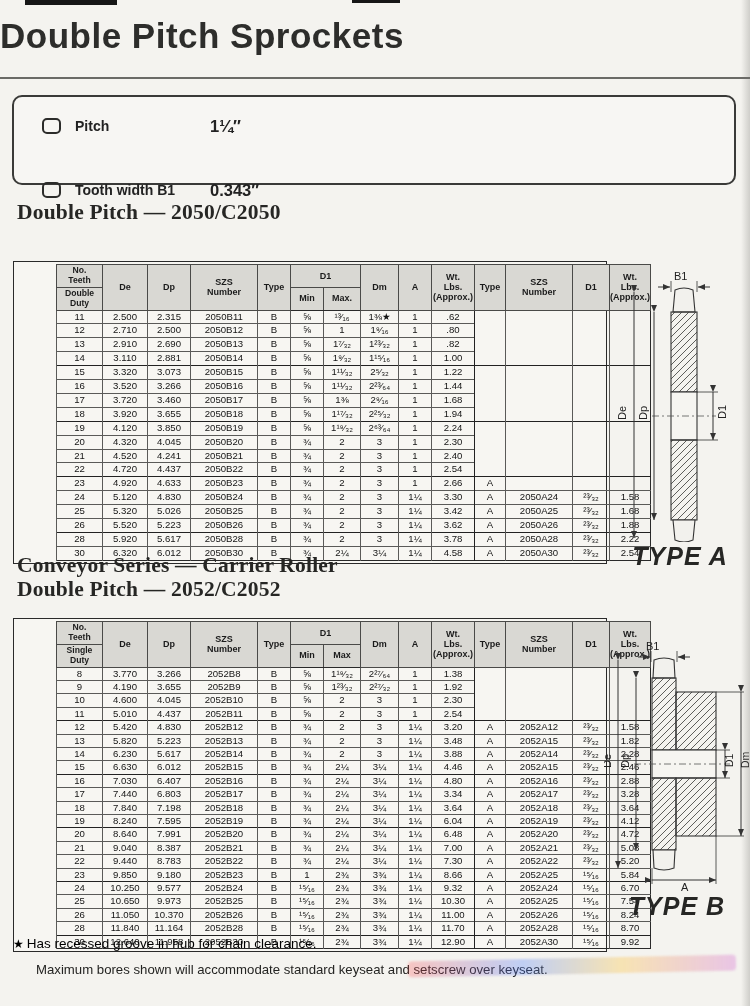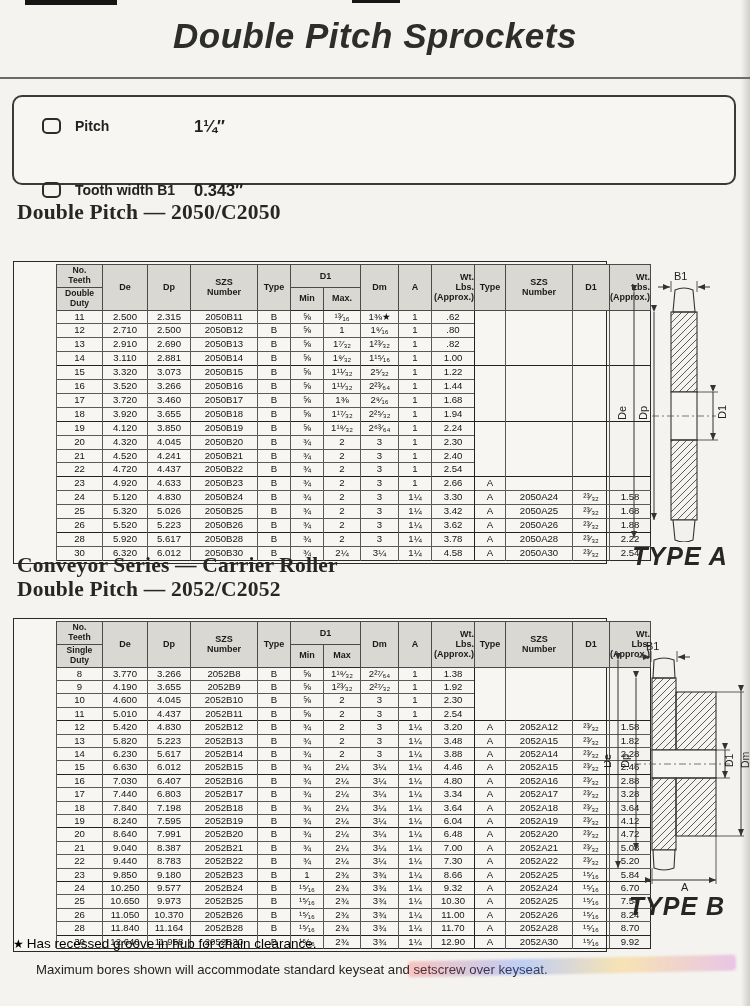--- a/index.html
+++ b/index.html
@@ -8,37 +8,37 @@
     background:#f4f3ef;color:#1c1c1c;
     font-family:"Liberation Sans",sans-serif;
   }
   body::after{
     content:"";position:absolute;right:0;top:0;width:9px;height:100%;
     background:linear-gradient(to left, rgba(110,110,105,.28), rgba(110,110,105,0));
     pointer-events:none;
   }
   .scan-mark{position:absolute;background:#161616;}
   .page-title{
-    position:absolute;top:16px;left:0;width:100%;text-align:center;
-    font-size:35px;font-weight:bold;letter-spacing:.5px;color:#2d2d2b;font-style:italic;
+    position:absolute;top:16px;left:0;width:100%;
+    font-size:35px;font-weight:bold;letter-spacing:.5px;color:#2d2d2b;
   }
   .title-rule{position:absolute;top:77px;left:0;width:750px;height:0;border-top:2px solid #6a6a66;}
   .spec-box{
     position:absolute;left:12px;top:95px;width:720px;height:86px;
     border:2px solid #3a3a38;border-radius:10px;background:rgba(255,255,255,.25);
   }
   .spec-row{position:absolute;left:28px;height:22px;display:flex;align-items:center;}
   .spec-row.r0{top:18px;}
   .spec-row.r1{top:54px;margin-top:28px;}
   .spec-bullet{
     width:15px;height:12px;border:2px solid #2c2c2a;border-radius:5px;
     display:inline-block;margin-right:14px;background:transparent;
   }
   .spec-label{font-weight:bold;font-size:14px;color:#222;}
-  .spec-value{position:absolute;left:152px;font-weight:bold;font-size:16.5px;color:#222;white-space:nowrap;text-align:center;}
+  .spec-value{position:absolute;left:168px;font-weight:bold;font-size:16.5px;color:#222;white-space:nowrap;text-align:center;}
   .sec-head{
     position:absolute;left:17px;
     font-family:"Liberation Serif",serif;font-weight:bold;
     font-size:21.5px;line-height:24px;color:#262624;letter-spacing:.2px;
   }
   .sec-head.h0{top:200px;}
   .sec-head.h1{top:553px;}
   .tframe{
     position:absolute;left:13px;width:588px;
     border:1.5px solid #2a2a2a;padding:2px;background:#f7f6f2;
@@ -57,21 +57,21 @@
     text-align:center;padding:0;overflow:hidden;white-space:nowrap;
     font-size:9.6px;color:#141414;
   }
   .t0 table.dtable td{height:12.9px;line-height:12.9px;}
   .t1 table.dtable td{height:12.4px;line-height:12.4px;}
   table.dtable td.noline{border-top:none;}
   table.dtable tr.grp td{border-top:1.6px solid #222;}
   table.dtable .heavy-left{border-left:1.8px solid #222 !important;}
   .teeth-top{white-space:pre-line;font-size:8.6px;padding-bottom:1px;}
   .teeth-bot{white-space:pre-line;font-size:8.6px;border-top:1px solid #4a4a48;padding-top:1px;}
-  .wt-h{font-size:7.6px;text-align:right;}
+  .wt-h{font-size:7.6px;}
   .diagram{position:absolute;}
   .diagram.dA{left:612px;top:270px;width:136px;}
   .diagram.dB{left:604px;top:640px;width:146px;}
   .diagram svg{display:block;}
   .dia-label{
     width:100%;text-align:center;font-style:italic;font-weight:bold;
     font-size:25px;color:#262624;letter-spacing:1px;
     font-family:"Liberation Sans",sans-serif;
   }
   .footnote1{position:absolute;left:13px;top:936px;font-size:13.5px;color:#000000;}

